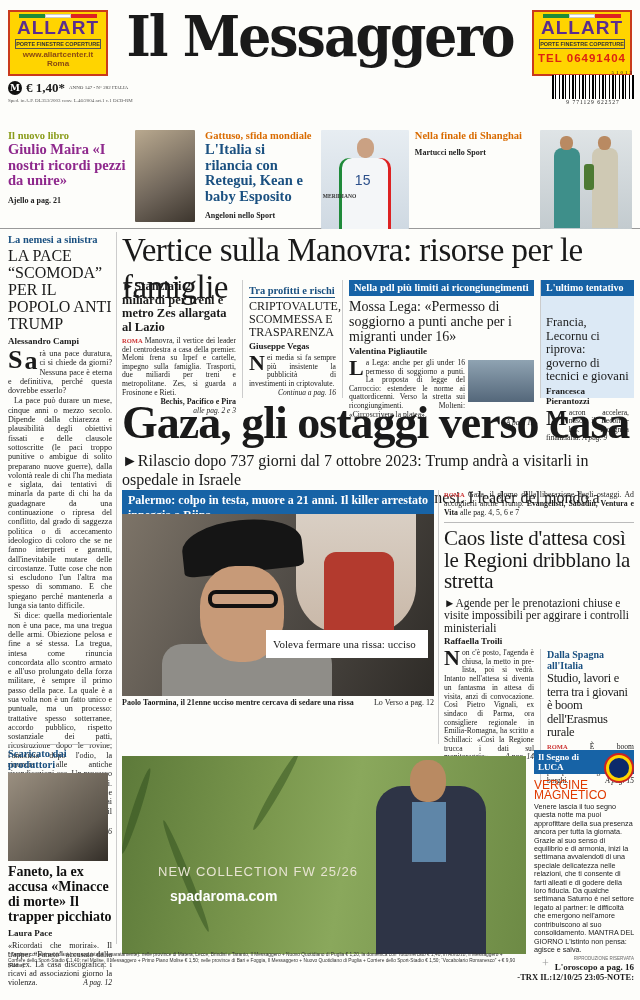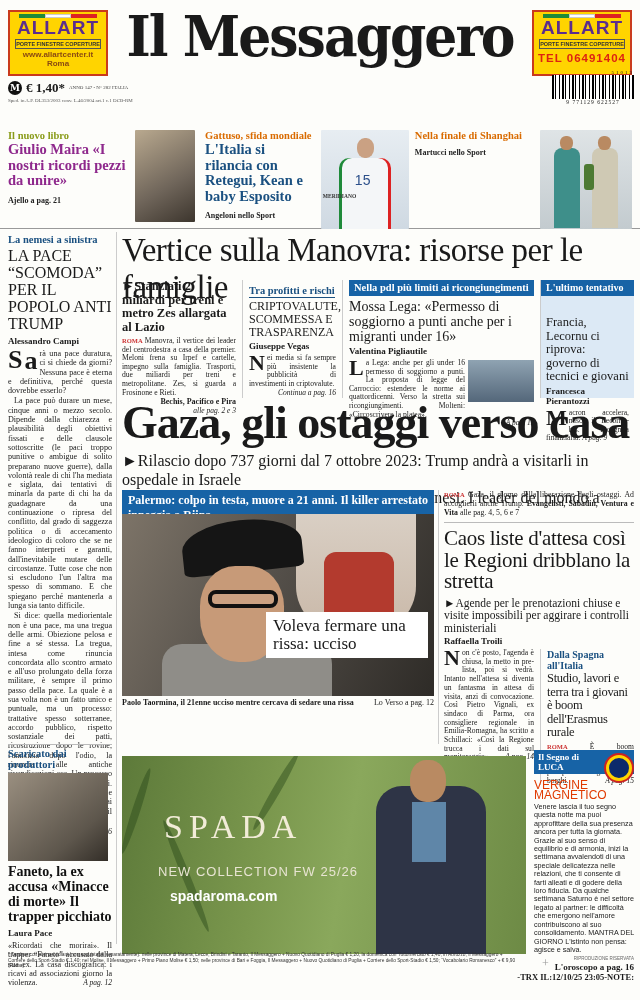--- a/index.html
+++ b/index.html
@@ -103,21 +103,21 @@
   .gaza-right { left:444px; top:490px; width:190px; font-size:7.8px; line-height:9px; text-align:justify; }
   .gaza-right .loc { font-weight:bold; font-size:6.5px; color:#c33; }
   .ph-palermo { left:122px; top:514px; width:312px; height:182px; background:linear-gradient(115deg,#7d7468 0%,#55504a 45%,#2e2b27 100%); overflow:hidden; }
   .ph-palermo .mural { position:absolute; right:18px; top:0; width:120px; height:120px; background:linear-gradient(#d9cfc4,#c9b8a8); border-radius:0 0 40% 40%; }
   .ph-palermo .vest { position:absolute; right:40px; top:38px; width:70px; height:82px; background:#b33a2e; border-radius:12px 12px 0 0; }
   .ph-palermo .cap { position:absolute; left:60px; top:6px; width:120px; height:52px; background:#151515; border-radius:50% 50% 8% 8%; transform:rotate(-6deg); }
   .ph-palermo .face { position:absolute; left:78px; top:52px; width:84px; height:96px; background:#c79a78; border-radius:42% 42% 46% 46%; }
   .ph-palermo .glasses { position:absolute; left:86px; top:76px; width:70px; height:18px; border:4px solid #111; border-radius:8px; background:rgba(255,255,255,.08); }
   .ph-palermo .hoodie { position:absolute; left:40px; top:130px; width:170px; height:60px; background:#8f8d88; border-radius:20px 20px 0 0; }
   .overlay-box { position:absolute; right:6px; bottom:38px; width:162px; background:#fff; padding:5px 7px; }
-  .overlay-box .hd { font-size:17px; line-height:18px; font-weight:normal; }
+  .overlay-box .hd { font-size:11px; line-height:18px; font-weight:normal; }
   .photo-caption { left:122px; top:698px; width:312px; display:flex; justify-content:space-between; font-size:8px; }
   .photo-caption b { font-weight:bold; }
 
   
   .caos { left:444px; top:528px; width:190px; }
   .caos .hd { font-size:21px; line-height:21.5px; font-weight:normal; letter-spacing:-0.3px; }
   .caos .sub { font-size:11.5px; line-height:12.5px; margin-top:4px; }
   .caos-cols { display:flex; margin-top:2px; gap:6px; }
   .caos-body { width:90px; font-size:7.6px; line-height:8.7px; text-align:justify; }
   .spagna { width:94px; border-left:1px solid #ccc; padding-left:6px; }
@@ -335,21 +335,20 @@
 
   <div class="abs spada">
     <div class="leaf" style="left:10px;top:10px;transform:rotate(18deg);"></div>
     <div class="leaf" style="left:60px;top:60px;transform:rotate(-22deg);height:120px;"></div>
     <div class="leaf" style="left:150px;top:-10px;transform:rotate(30deg);"></div>
     <div class="leaf" style="left:330px;top:90px;transform:rotate(12deg);"></div>
     <div class="man">
         <div class="head"></div>
         <div class="shirt"></div>
       </div>
-    <div class="brand">SPADA</div>
     <div class="coll">NEW COLLECTION FW 25/26</div>
     <div class="site">spadaroma.com</div>
   </div>
 
   <div class="abs horo">
     <div class="banner">
       <span>Il Segno di LUCA</span>
       <span class="zodiac"></span>
     </div>
     <div class="sign">VERGINE MAGNETICO</div>

